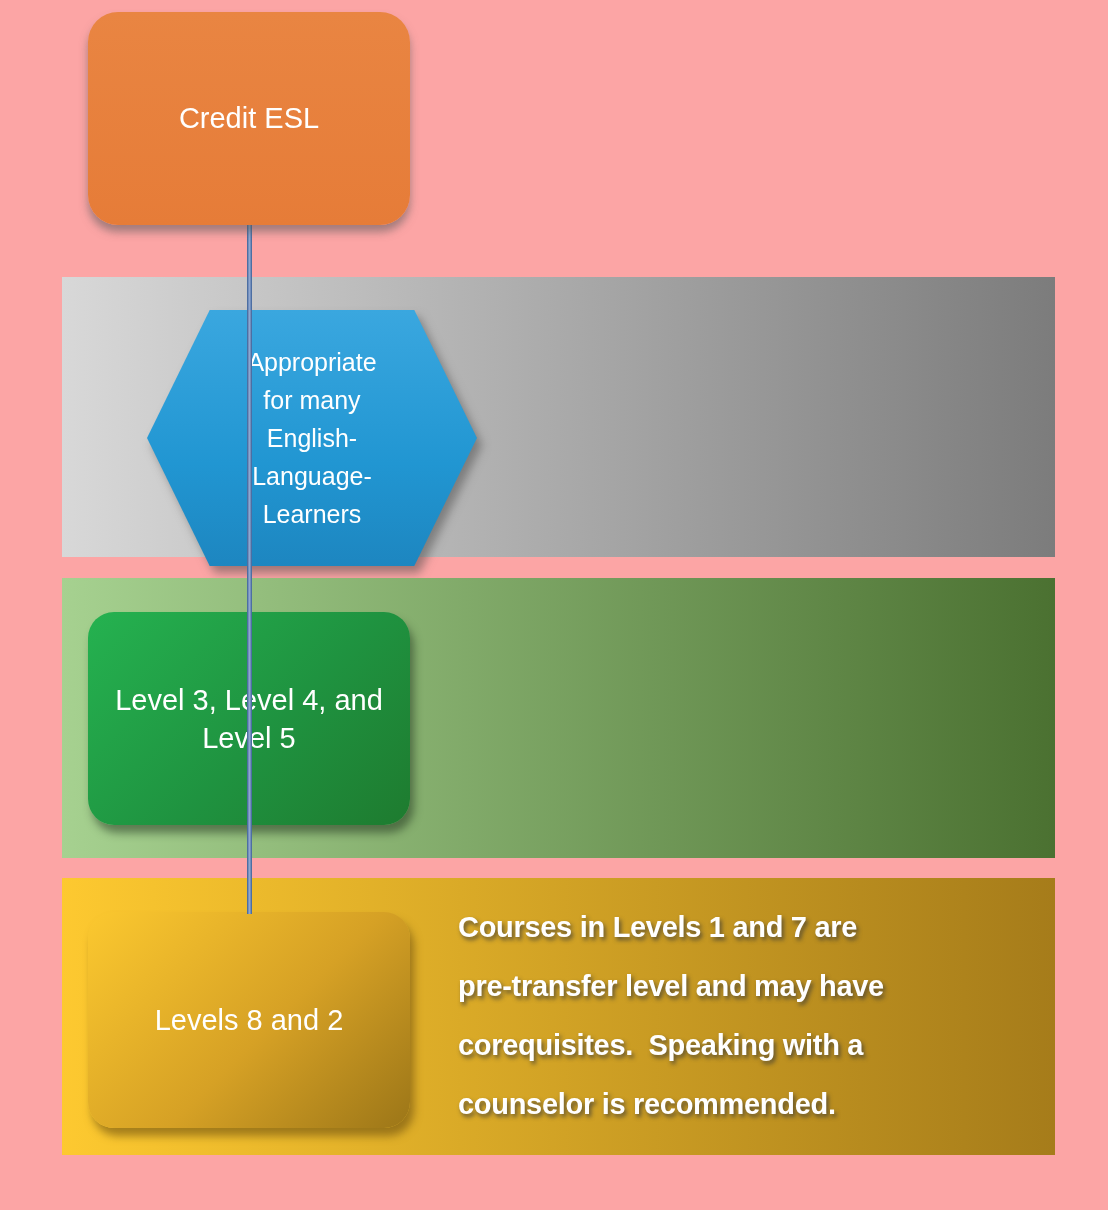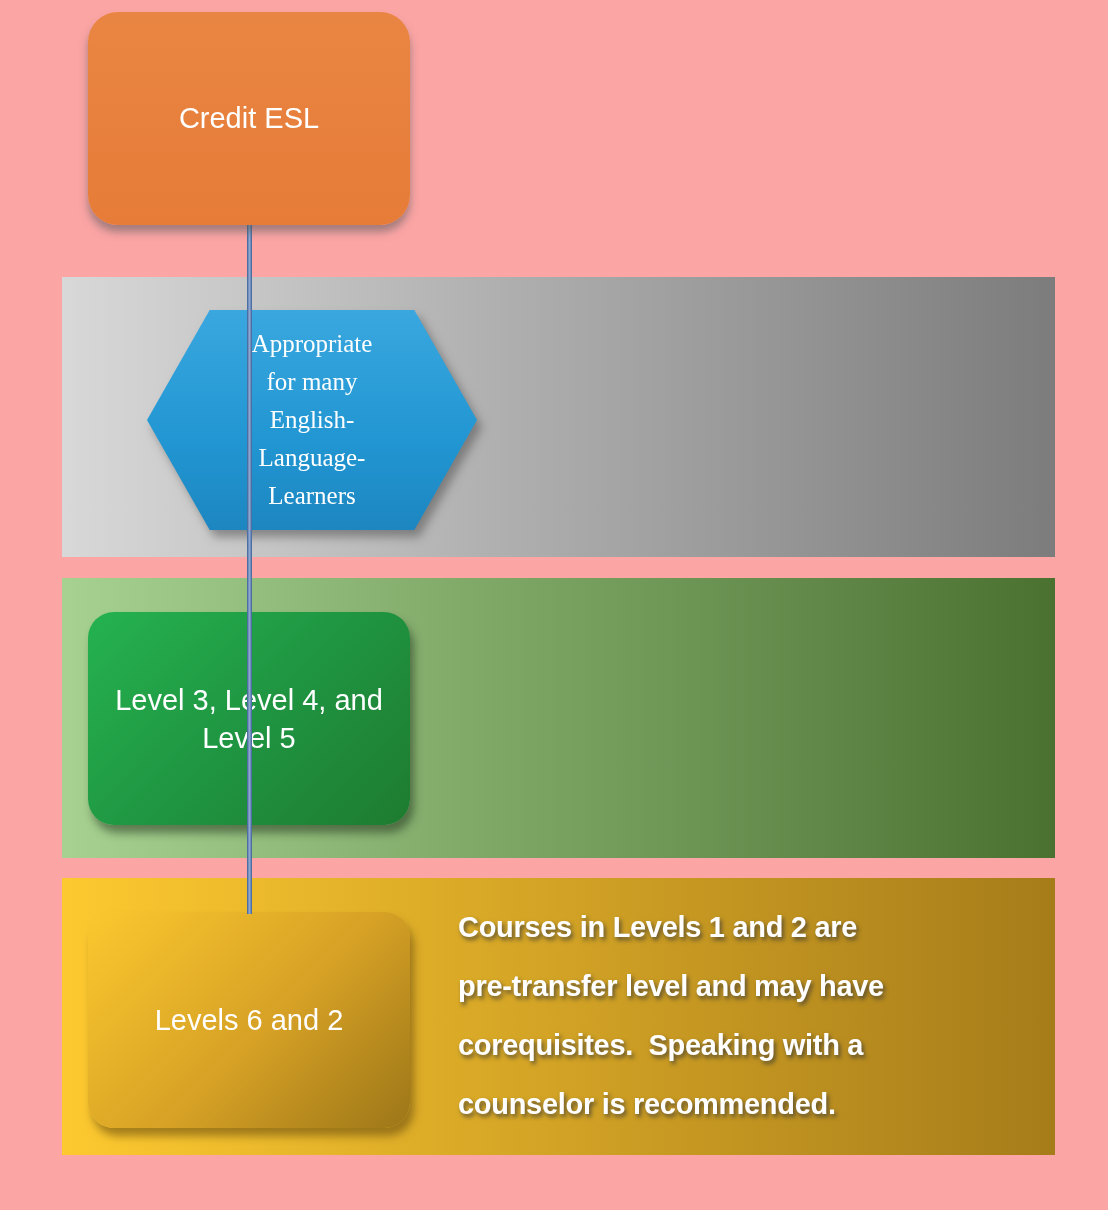--- a/index.html
+++ b/index.html
@@ -66,24 +66,23 @@
     border-radius: 30px;
     background: linear-gradient(180deg, #e98542 0%, #e67c38 100%);
     box-shadow: 0 7px 9px rgba(90,90,90,0.55);
     font-size: 29px;
     z-index: 3;
   }
 
   .hex-wrap {
     position: absolute;
     left: 85px; top: 33px;   
-    width: 330px; height: 220px;
+    width: 330px; height: 256px;
     filter: drop-shadow(5px 7px 5px rgba(70,70,70,0.5));
     z-index: 3;
-    font-family: Liberation Serif, serif;
   }
   .hex {
     width: 100%; height: 100%;
     clip-path: polygon(19% 0%, 81% 0%, 100% 50%, 81% 100%, 19% 100%, 0% 50%);
     background: linear-gradient(180deg, #3aa7df 0%, #2196d2 60%, #1d86c0 100%);
     display: flex;
     align-items: center;
     justify-content: center;
     text-align: center;
     color: #ffffff;
@@ -136,21 +135,21 @@
 
   <div class="band band-green">
     <div class="node node-green">
       <span>Level 3, Level 4, and
 Level 5</span>
     </div>
   </div>
 
   <div class="band band-yellow">
     <div class="node node-yellow">
-      <span>Levels 6 and 2</span>
+      <span>Levels 8 and 2</span>
     </div>
-    <div class="band-text">Courses in Levels 1 and 2 are
+    <div class="band-text">Courses in Levels 1 and 7 are
 pre-transfer level and may have
 corequisites.  Speaking with a
 counselor is recommended.</div>
   </div>
 
 </div>
 
 </body></html>

